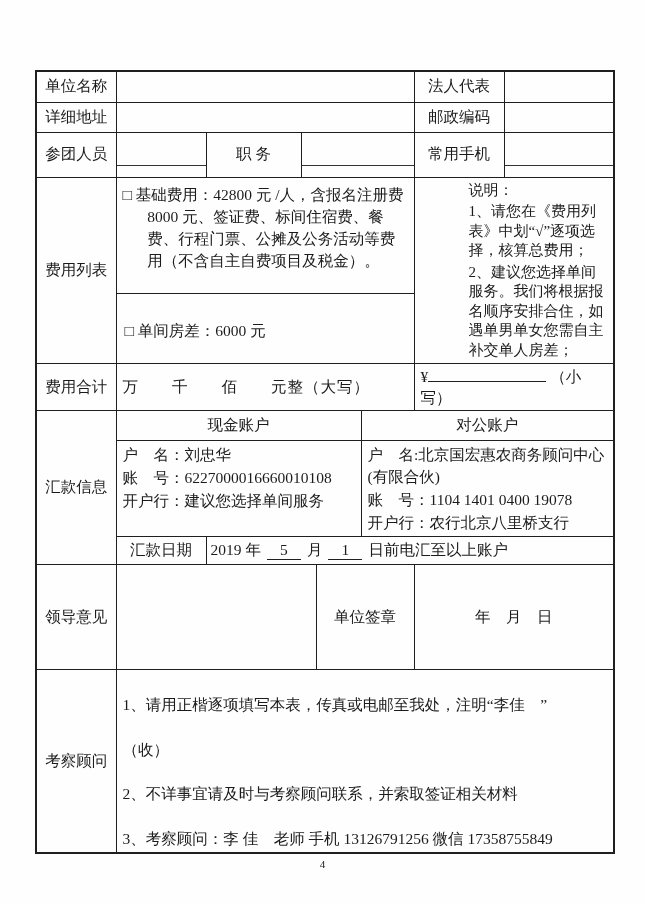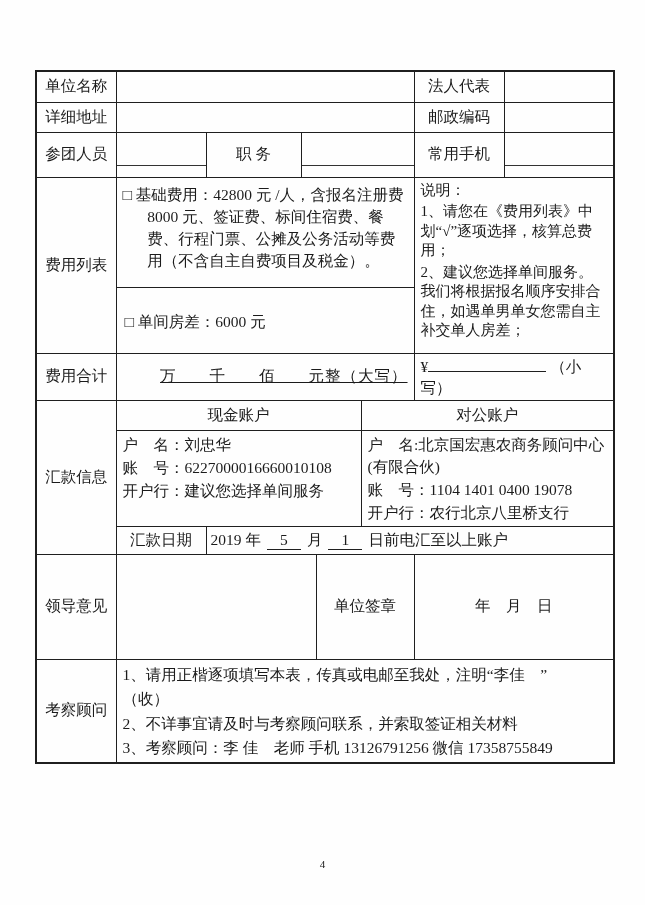--- a/index.html
+++ b/index.html
@@ -7,29 +7,29 @@
   .page{position:relative;width:645px;height:905px;background:#fefefe;overflow:hidden;}
   .doc-title{position:absolute;left:0;top:28px;width:645px;text-align:center;font-size:19px;font-weight:bold;letter-spacing:0.5px;}
   table.form{position:absolute;left:35px;top:70px;width:578px;border-collapse:collapse;table-layout:fixed;border:2px solid #1f1f1f;font-size:15.5px;}
   td{border:1px solid #1f1f1f;padding:2px 6px;vertical-align:middle;overflow:hidden;}
   td.lbl{text-align:center;padding:0 8px;}
   td.nopad{padding:0;}
   .half-line{height:22px;border-bottom:1px solid #333;}
   td.topalign{vertical-align:top;}
   .fee-item{padding:4px 2px 0 2px;line-height:22px;}
   .hang{padding-left:1.6em;text-indent:-1.6em;}
-  .notes{font-size:15px;line-height:19.5px;padding:1px 0;}
+  .notes{font-size:15px;line-height:19.5px;padding:1px 0;margin-left:48px;}
   .remit-lines{font-size:15.5px;line-height:22px;padding-top:1px;}
-  .daxie{text-align:right;letter-spacing:1px;text-decoration:underline;}
+  .daxie{text-align:left;letter-spacing:1px;}
   .xiaoxie{line-height:21px;padding:2px 6px;}
   .amount-line{display:inline-block;width:118px;height:14px;border-bottom:1px solid #1f1f1f;}
   .date-line{padding-left:4px;}
   .blank-num{display:inline-block;min-width:34px;text-align:center;border-bottom:1px solid #1f1f1f;margin:0 6px;}
   .seal-cell,.ymd-cell{text-align:center;}
-  .supp{line-height:23.5px;padding-top:1px;}
+  .supp{line-height:23.5px;padding-top:1px;margin-top:20px;}
   .page-num{position:absolute;left:0;top:858px;width:645px;text-align:center;font-size:11px;}
 </style>
 </head>
 <body>
 
 <div class="page">
 
 
   <table class="form">
     <colgroup>

